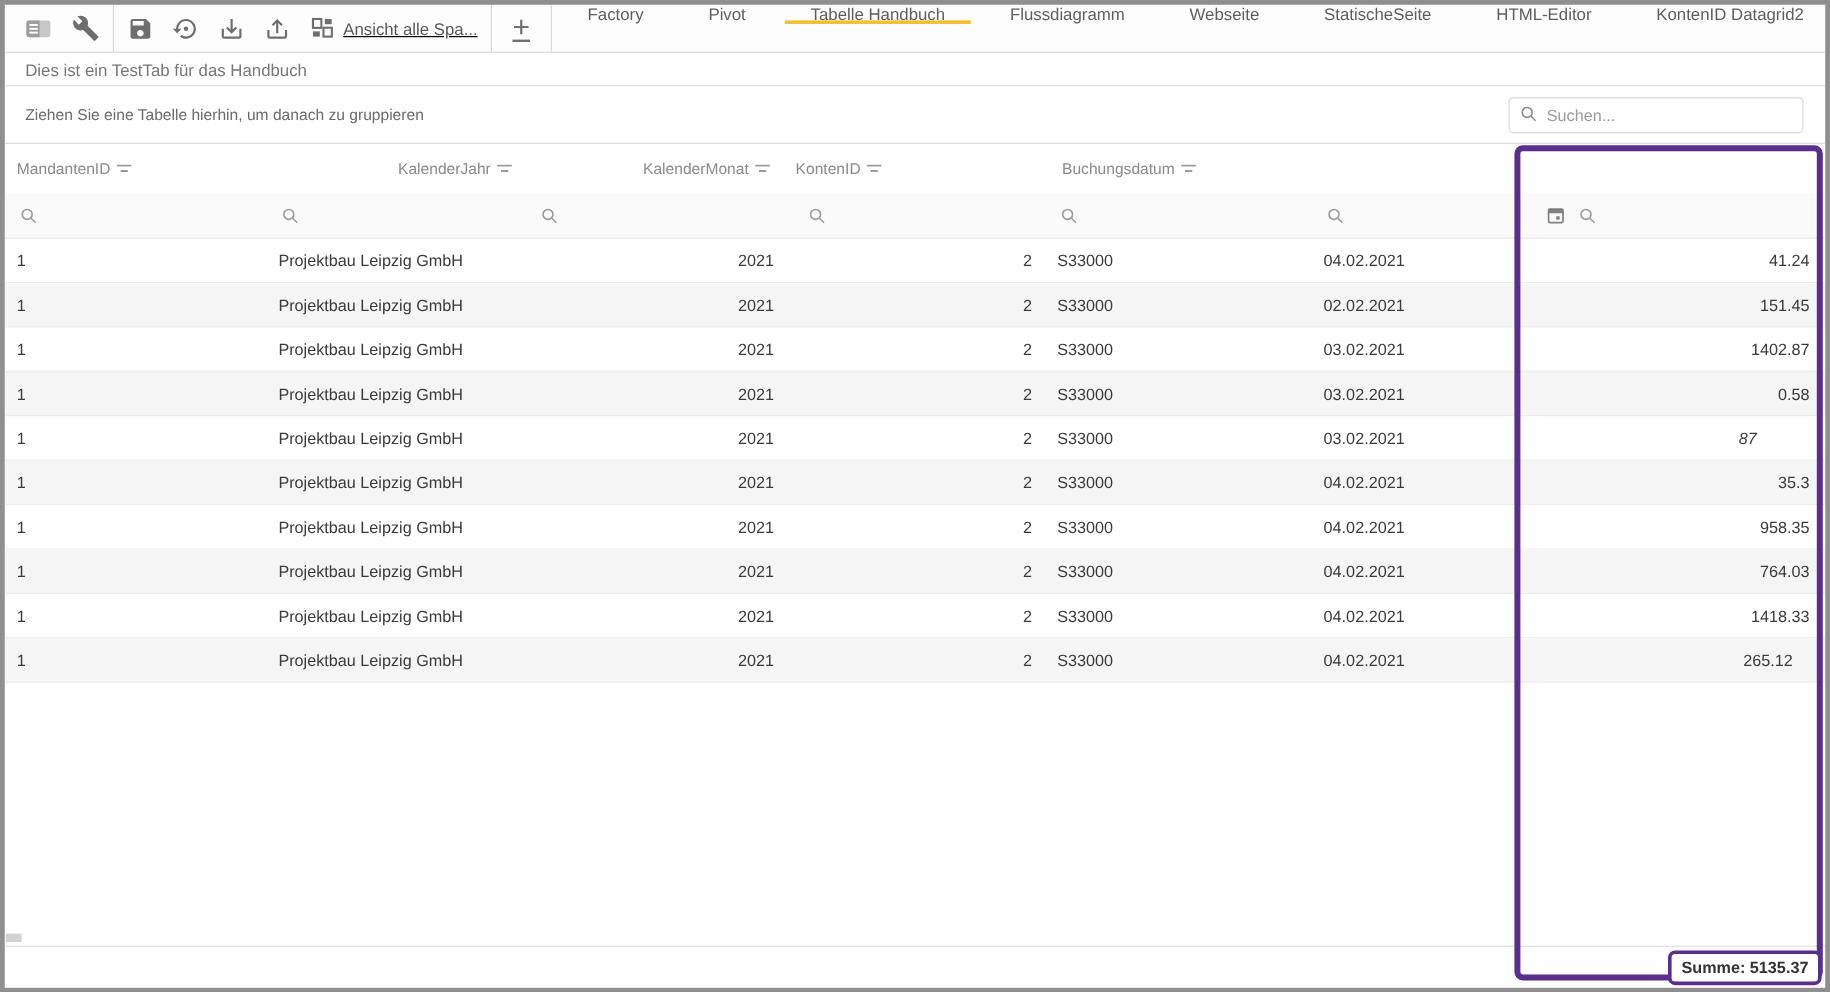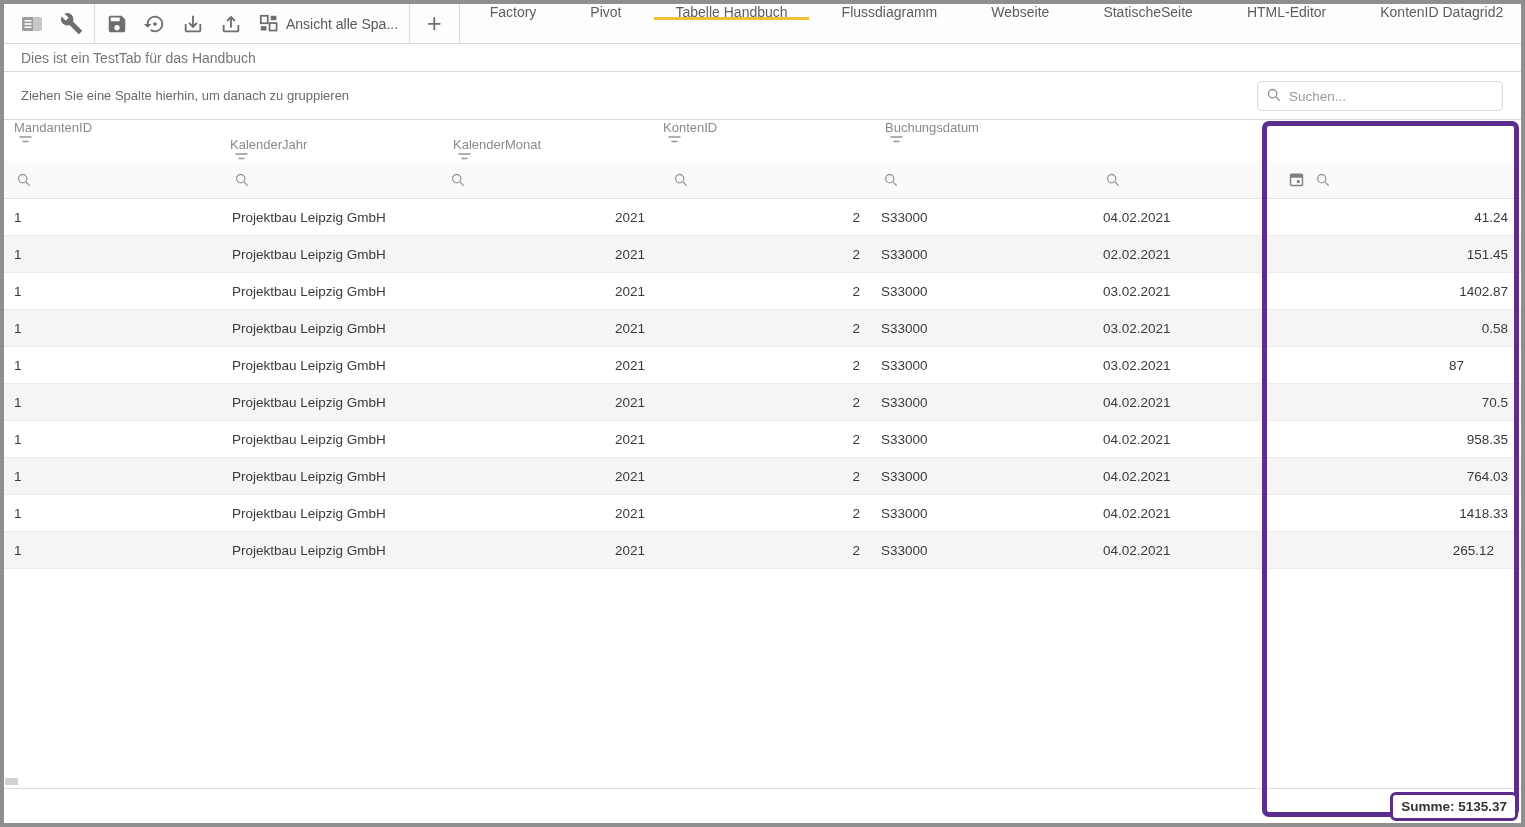--- a/index.html
+++ b/index.html
@@ -7,21 +7,21 @@
   .page {
     position: relative; width: 1525px; height: 827px;
     border: 4px solid #8f8f8f; background: #fff; overflow: hidden;
     display: flex; flex-direction: column;
   }
   
   .topbar { height: 40px; flex: 0 0 40px; display: flex; align-items: stretch;
             border-bottom: 1px solid #d9d9d9; background: #fdfdfd; }
   .toolbar { display: flex; align-items: center; padding-left: 8px; }
   .tb-btn { height: 100%; display: flex; align-items: center; justify-content: space-between;
-            padding: 0 8px; cursor: pointer; }
+            padding: 0 8px; cursor: pointer; text-decoration: underline; }
   .tb-btn svg { display: block; }
   .tb-divider { width: 1px; background: #d9d9d9; height: 100%; margin: 0 3px; }
   .tb-label { font-size: 14px; color: #585858; margin-left: 7px; white-space: nowrap; }
   .plus-btn { font-size: 25px; color: #6f6f6f; padding: 0 14px; line-height: 1; }
   .tabs { display: flex; align-items: flex-start; flex: 1; }
   .tab { display: flex; align-items: center; padding: 0 27px; font-size: 14px;
          color: #5d5d5d; cursor: pointer; white-space: nowrap; position: relative; }
   .tab.active::after { content: ""; position: absolute; left: 6px; right: 6px; bottom: 0;
          height: 3px; background: var(--gold, #eec232); }
   
@@ -35,22 +35,22 @@
          border: 1px solid #d9d9d9; border-radius: 4px; display: flex; align-items: center;
          padding: 0 8px; background: #fff; }
   .searchbox input { border: none; outline: none; flex: 1; font-size: 13.5px; color: #444;
          font-family: inherit; margin-left: 7px; background: transparent; }
   .searchbox input::placeholder { color: #9a9a9a; }
   
   .grid { flex: 1; display: flex; flex-direction: column; position: relative; background:#fff; }
   .g-row { display: flex; align-items: stretch; }
   .g-head { height: 41px; flex: 0 0 41px; }
   .g-filter { height: 38px; flex: 0 0 38px; background: #fafafa; border-bottom: 1px solid #e4e4e4; }
-  .hcell { display: flex; font-size: 13px; color: #8a8a8a;
-           overflow: hidden; white-space: nowrap; cursor: pointer; flex-direction: column; }
+  .hcell { display: flex; align-items: center; font-size: 13px; color: #8a8a8a;
+           overflow: hidden; white-space: nowrap; cursor: pointer; }
   .hcell .flt { margin-left: 5px; display: flex; align-items: center; }
   .hcell.right { justify-content: flex-end; }
   .fcell { display: flex; align-items: center; gap: 10px; }
   .drow { height: 37px; flex: 0 0 37px; border-bottom: 1px solid #ececec; background: #fff; }
   .drow.stripe { background: #f5f5f5; }
   .dcell { display: flex; align-items: center; font-size: 13.5px; color: #3a3a3a;
            overflow: hidden; white-space: nowrap; }
   .dcell.right { justify-content: flex-end; }
   .g-empty { flex: 1; background: #fff; }
   .g-footer { height: 35px; flex: 0 0 35px; border-top: 1px solid #dedede; background: #fff; }
@@ -144,21 +144,21 @@
         <div class="tab">HTML-Editor</div>
         <div class="tab">KontenID Datagrid2</div>
       </div>
   </div>
 
   <div class="subtitle-bar">
     <span>Dies ist ein TestTab für das Handbuch</span>
   </div>
 
   <div class="group-panel">
-    <span>Ziehen Sie eine Spalte hierhin, um danach zu gruppieren</span>
+    <span>Ziehen Sie eine Tabelle hierhin, um danach zu gruppieren</span>
     <div class="searchbox">
       <span>
         <svg width="16" height="16" viewBox="0 0 24 24">
           <circle cx="10" cy="10" r="6.2" fill="none" stroke="#8d8d8d" stroke-width="2"></circle>
           <line x1="14.8" y1="14.8" x2="20.5" y2="20.5" stroke="#8d8d8d" stroke-width="2"></line>
         </svg>
       </span>
       <input type="text" placeholder="Suchen..." style="">
     </div>
   </div>
@@ -313,30 +313,30 @@
           <div class="dcell" style="width: 178px; padding-left: 19px; padding-right: 13px;">03.02.2021</div>
           <div class="dcell right" style="width: 259px; padding-left: 12px; padding-right: 13px;">0.58</div>
         </div>
         <div class="g-row drow">
           <div class="dcell" style="width: 213px; padding-left: 10px; padding-right: 13px;">1</div>
           <div class="dcell" style="width: 218px; padding-left: 15px; padding-right: 13px;">Projektbau Leipzig GmbH</div>
           <div class="dcell right" style="width: 223px; padding-left: 13px; padding-right: 13px;">2021</div>
           <div class="dcell right" style="width: 215px; padding-left: 13px; padding-right: 13px;">2</div>
           <div class="dcell" style="width: 211px; padding-left: 8px; padding-right: 13px;">S33000</div>
           <div class="dcell" style="width: 178px; padding-left: 19px; padding-right: 13px;">03.02.2021</div>
-          <div class="dcell right" style="width: 216px; padding-left: 12px; padding-right: 14px;">87</div>
-        </div>
-        <div class="g-row drow stripe">
-          <div class="dcell" style="width: 213px; padding-left: 10px; padding-right: 13px;">1</div>
-          <div class="dcell" style="width: 218px; padding-left: 15px; padding-right: 13px;">Projektbau Leipzig GmbH</div>
-          <div class="dcell right" style="width: 223px; padding-left: 13px; padding-right: 13px;">2021</div>
-          <div class="dcell right" style="width: 215px; padding-left: 13px; padding-right: 13px;">2</div>
-          <div class="dcell" style="width: 211px; padding-left: 8px; padding-right: 13px;">S33000</div>
-          <div class="dcell" style="width: 178px; padding-left: 19px; padding-right: 13px;">04.02.2021</div>
-          <div class="dcell right" style="width: 259px; padding-left: 12px; padding-right: 13px;">70.5</div>
+          <div class="dcell right" style="width: 216px; padding-left: 12px; padding-right: 14px; font-style: italic;">87</div>
+        </div>
+        <div class="g-row drow stripe">
+          <div class="dcell" style="width: 213px; padding-left: 10px; padding-right: 13px;">1</div>
+          <div class="dcell" style="width: 218px; padding-left: 15px; padding-right: 13px;">Projektbau Leipzig GmbH</div>
+          <div class="dcell right" style="width: 223px; padding-left: 13px; padding-right: 13px;">2021</div>
+          <div class="dcell right" style="width: 215px; padding-left: 13px; padding-right: 13px;">2</div>
+          <div class="dcell" style="width: 211px; padding-left: 8px; padding-right: 13px;">S33000</div>
+          <div class="dcell" style="width: 178px; padding-left: 19px; padding-right: 13px;">04.02.2021</div>
+          <div class="dcell right" style="width: 259px; padding-left: 12px; padding-right: 13px;">35.3</div>
         </div>
         <div class="g-row drow">
           <div class="dcell" style="width: 213px; padding-left: 10px; padding-right: 13px;">1</div>
           <div class="dcell" style="width: 218px; padding-left: 15px; padding-right: 13px;">Projektbau Leipzig GmbH</div>
           <div class="dcell right" style="width: 223px; padding-left: 13px; padding-right: 13px;">2021</div>
           <div class="dcell right" style="width: 215px; padding-left: 13px; padding-right: 13px;">2</div>
           <div class="dcell" style="width: 211px; padding-left: 8px; padding-right: 13px;">S33000</div>
           <div class="dcell" style="width: 178px; padding-left: 19px; padding-right: 13px;">04.02.2021</div>
           <div class="dcell right" style="width: 259px; padding-left: 12px; padding-right: 13px;">958.35</div>
         </div>

